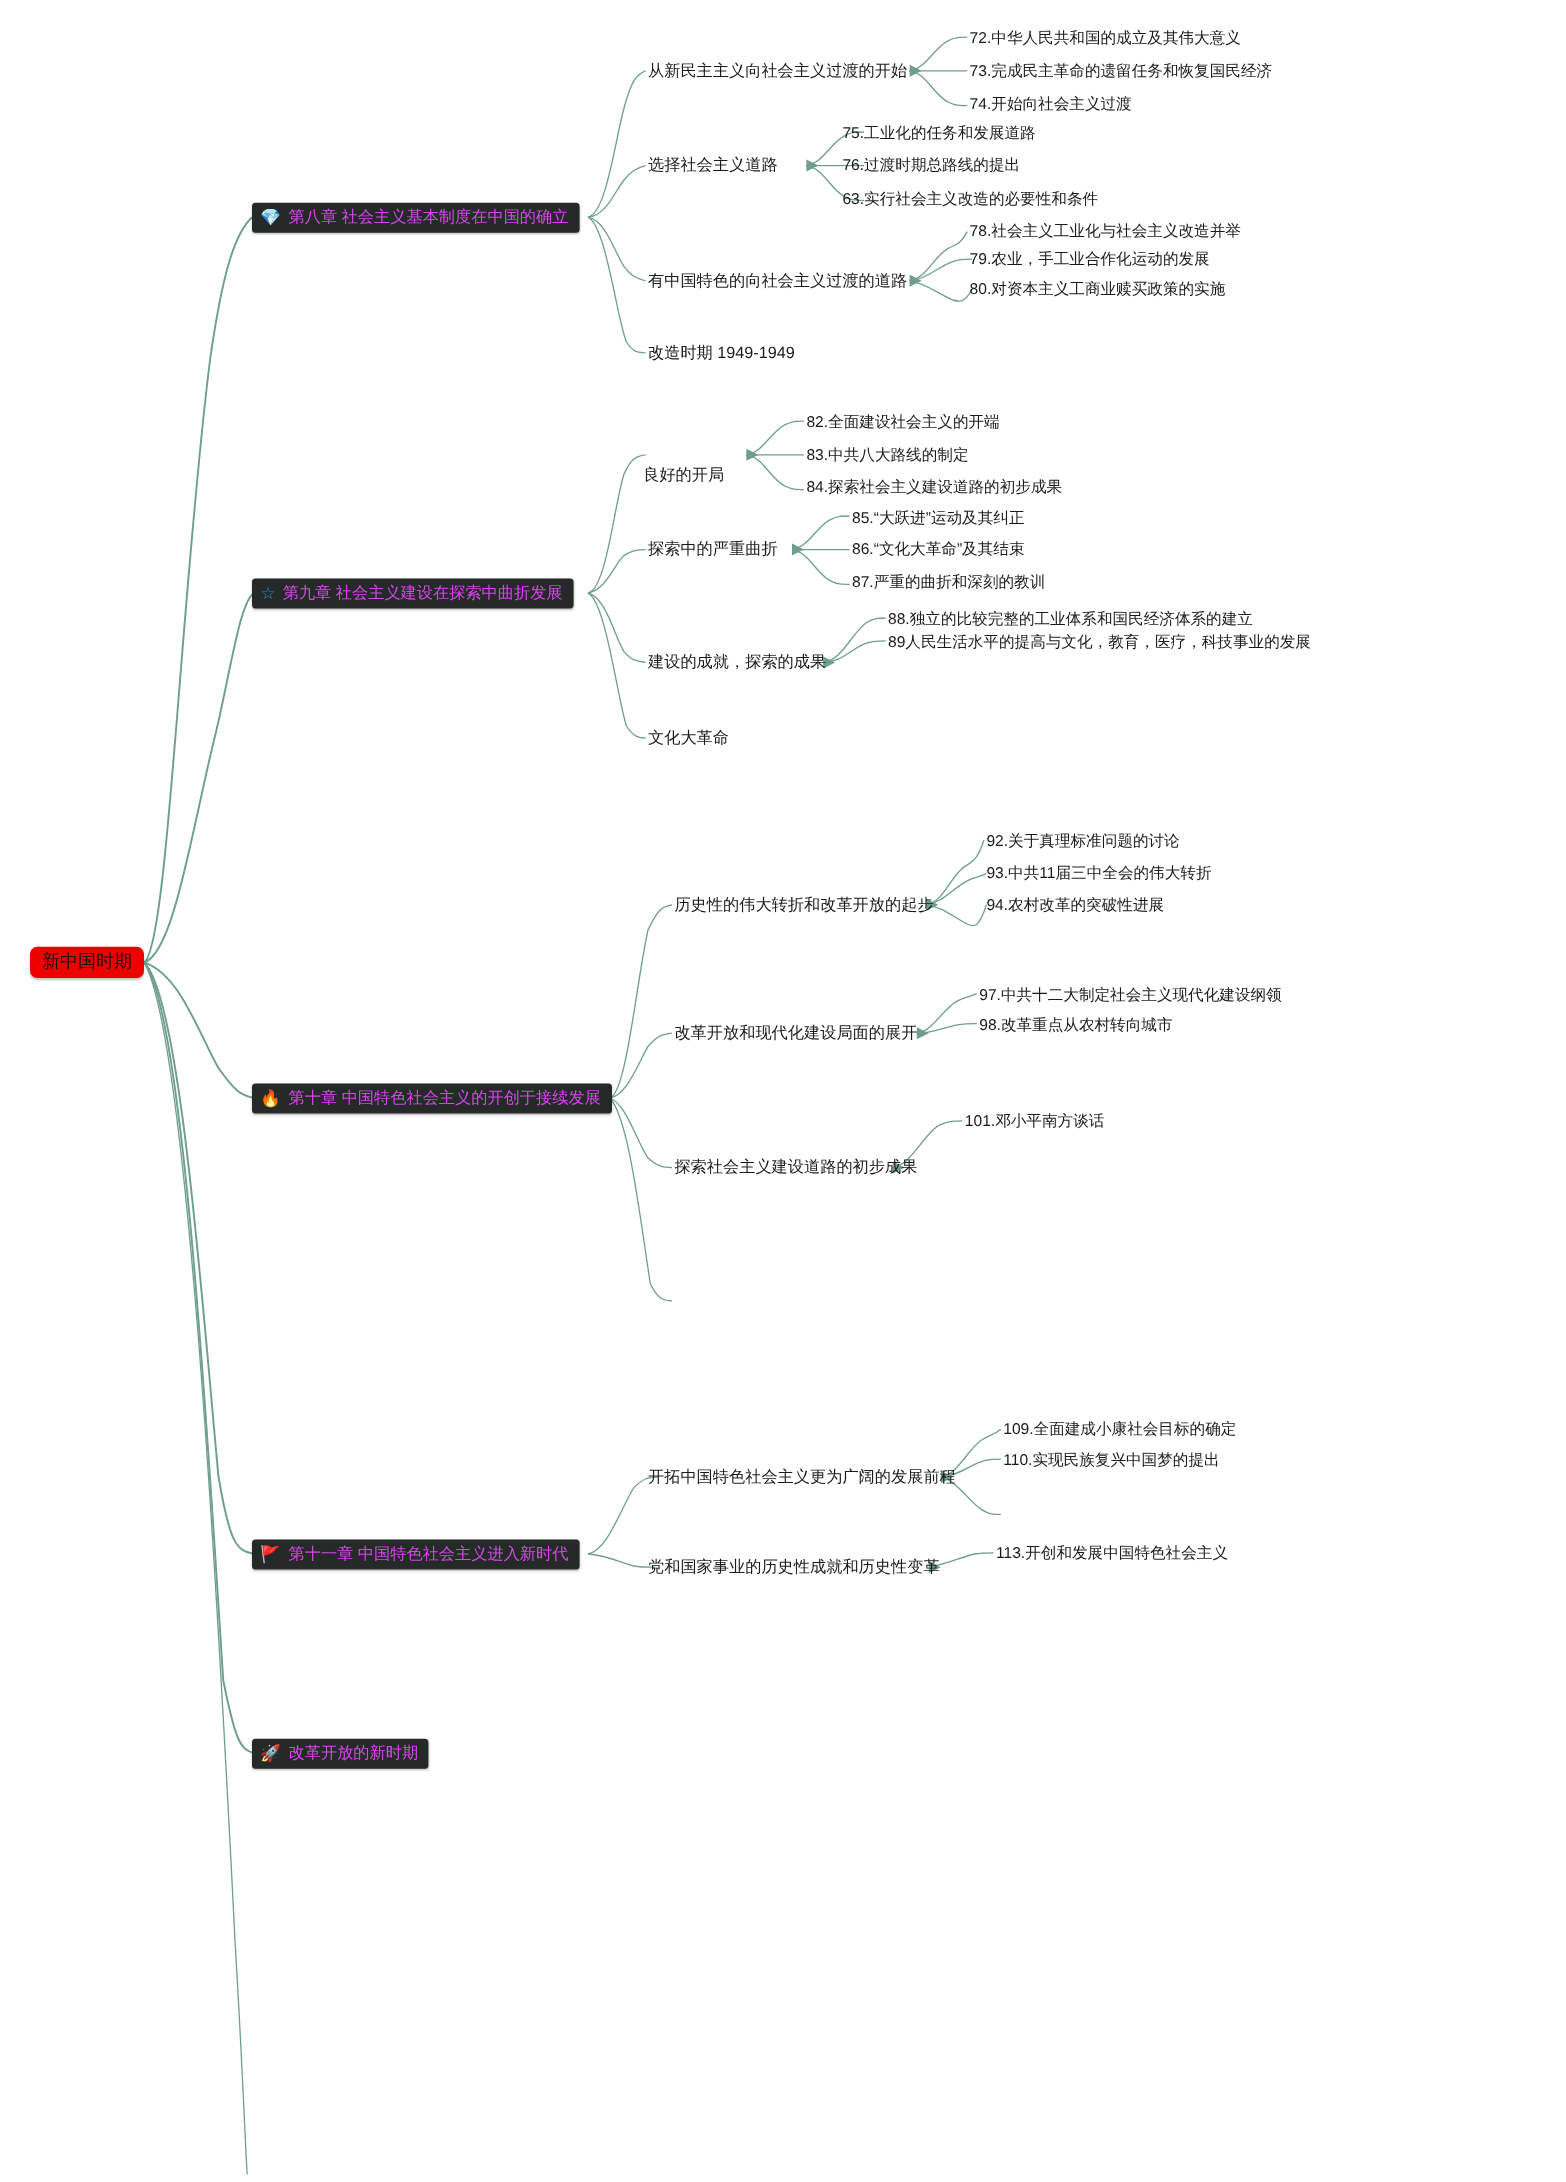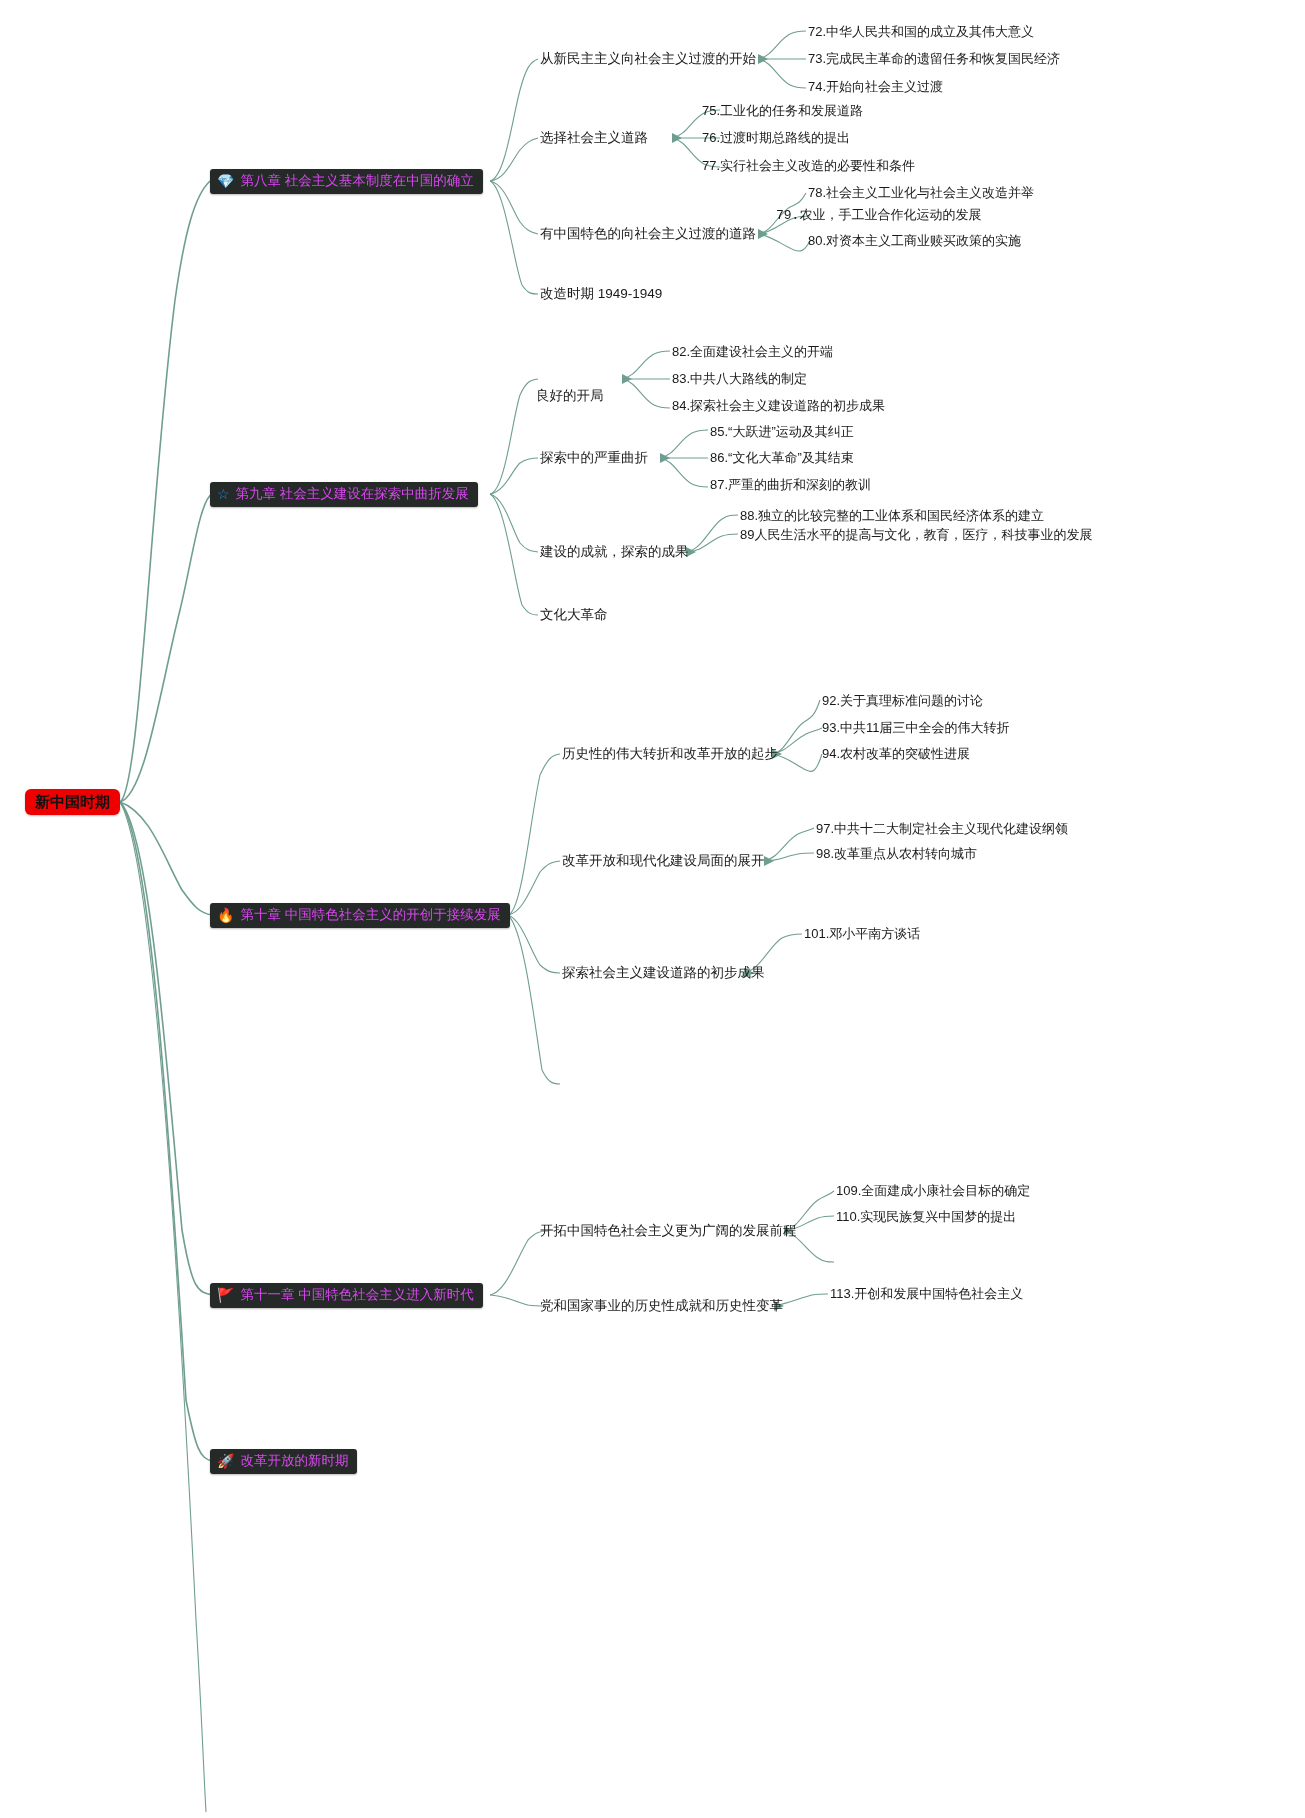--- a/index.html
+++ b/index.html
@@ -6,21 +6,21 @@
   body{font-family:"Liberation Sans","DejaVu Sans",sans-serif;}
   #stage{position:relative;width:1305px;height:1818px;background:#fff;overflow:hidden;}
   #links{position:absolute;left:0;top:0;width:1305px;height:1818px;pointer-events:none;}
   .node{position:absolute;white-space:nowrap;}
 
   
   .root{
     background:#ee0000;color:#111;
     border-radius:6px;
     padding:4px 10px 5px 10px;
-    font-size:15px;font-weight:700;
+    font-size:15px;font-weight:400;
     line-height:1.15;
     box-shadow:0 1px 2px rgba(0,0,0,.25);
   }
 
   
   .chapter{
     background:#252a28;color:#efefef;
     border-radius:3px;
     padding:4px 9px 5px 7px;
     font-size:13.5px;
@@ -138,25 +138,25 @@
   </div>
 
   <div class="node l2" style="left:540px;top:51px;">从新民主主义向社会主义过渡的开始</div>
   <div class="node l3" style="left:808px;top:24px;">72.中华人民共和国的成立及其伟大意义</div>
   <div class="node l3" style="left:808px;top:51px;">73.完成民主革命的遗留任务和恢复国民经济</div>
   <div class="node l3" style="left:808px;top:79px;">74.开始向社会主义过渡</div>
 
   <div class="node l2" style="left:540px;top:130px;">选择社会主义道路</div>
   <div class="node l3" style="left:702px;top:103px;">75.工业化的任务和发展道路</div>
   <div class="node l3" style="left:702px;top:130px;">76.过渡时期总路线的提出</div>
-  <div class="node l3" style="left:702px;top:158px;">77.实行社会主义改造的必要性和条件</div>
+  <div class="node l3" style="left:702px;top:158px;">63.实行社会主义改造的必要性和条件</div>
 
   <div class="node l2" style="left:540px;top:226px;">有中国特色的向社会主义过渡的道路</div>
   <div class="node l3" style="left:808px;top:185px;">78.社会主义工业化与社会主义改造并举</div>
-  <div class="node l3" style="left:776px;top:208px;font-family:Liberation Mono, monospace;">79.农业，手工业合作化运动的发展</div>
+  <div class="node l3" style="left:808px;top:208px;">79.农业，手工业合作化运动的发展</div>
   <div class="node l3" style="left:808px;top:233px;">80.对资本主义工商业赎买政策的实施</div>
 
   <div class="node l2" style="left:540px;top:286px;">改造时期 1949-1949</div>
 
   <div class="node chapter" style="left:210px;top:482px;">
     <span class="ico star">☆</span>
     <span class="lbl">第九章 社会主义建设在探索中曲折发展</span>
   </div>
 
   <div class="node l2" style="left:536px;top:371px;margin-top:17px;">良好的开局</div>

